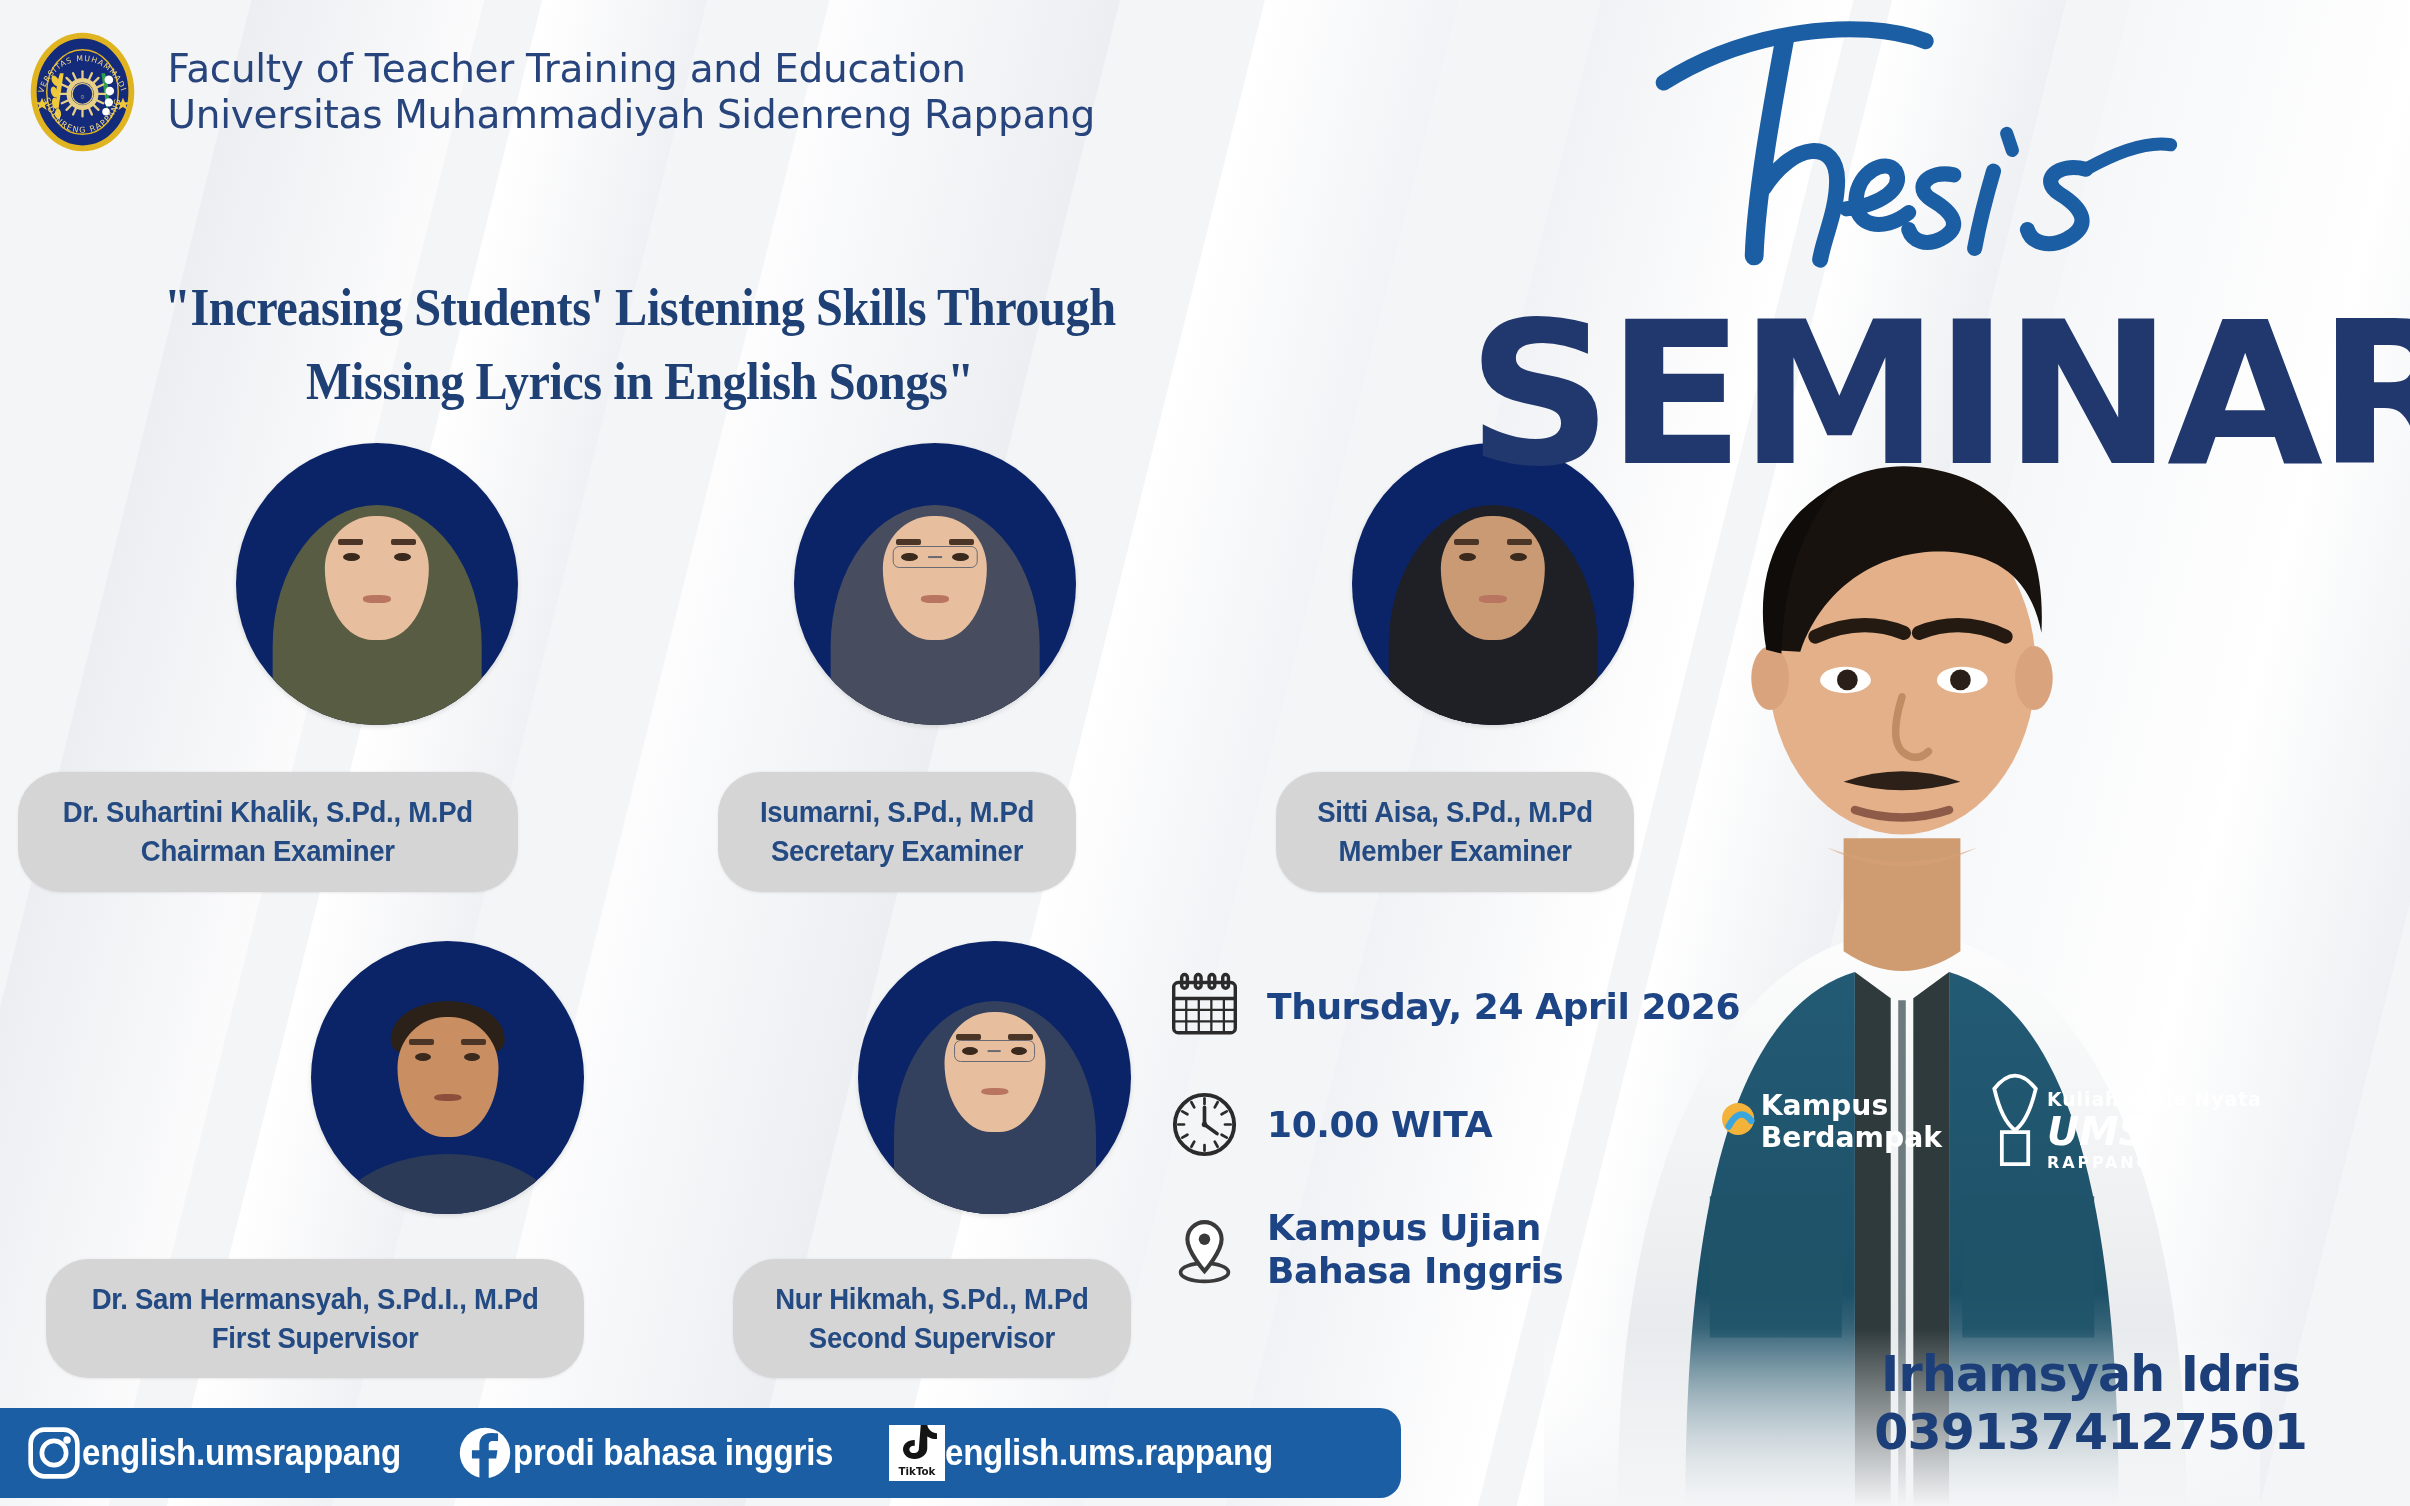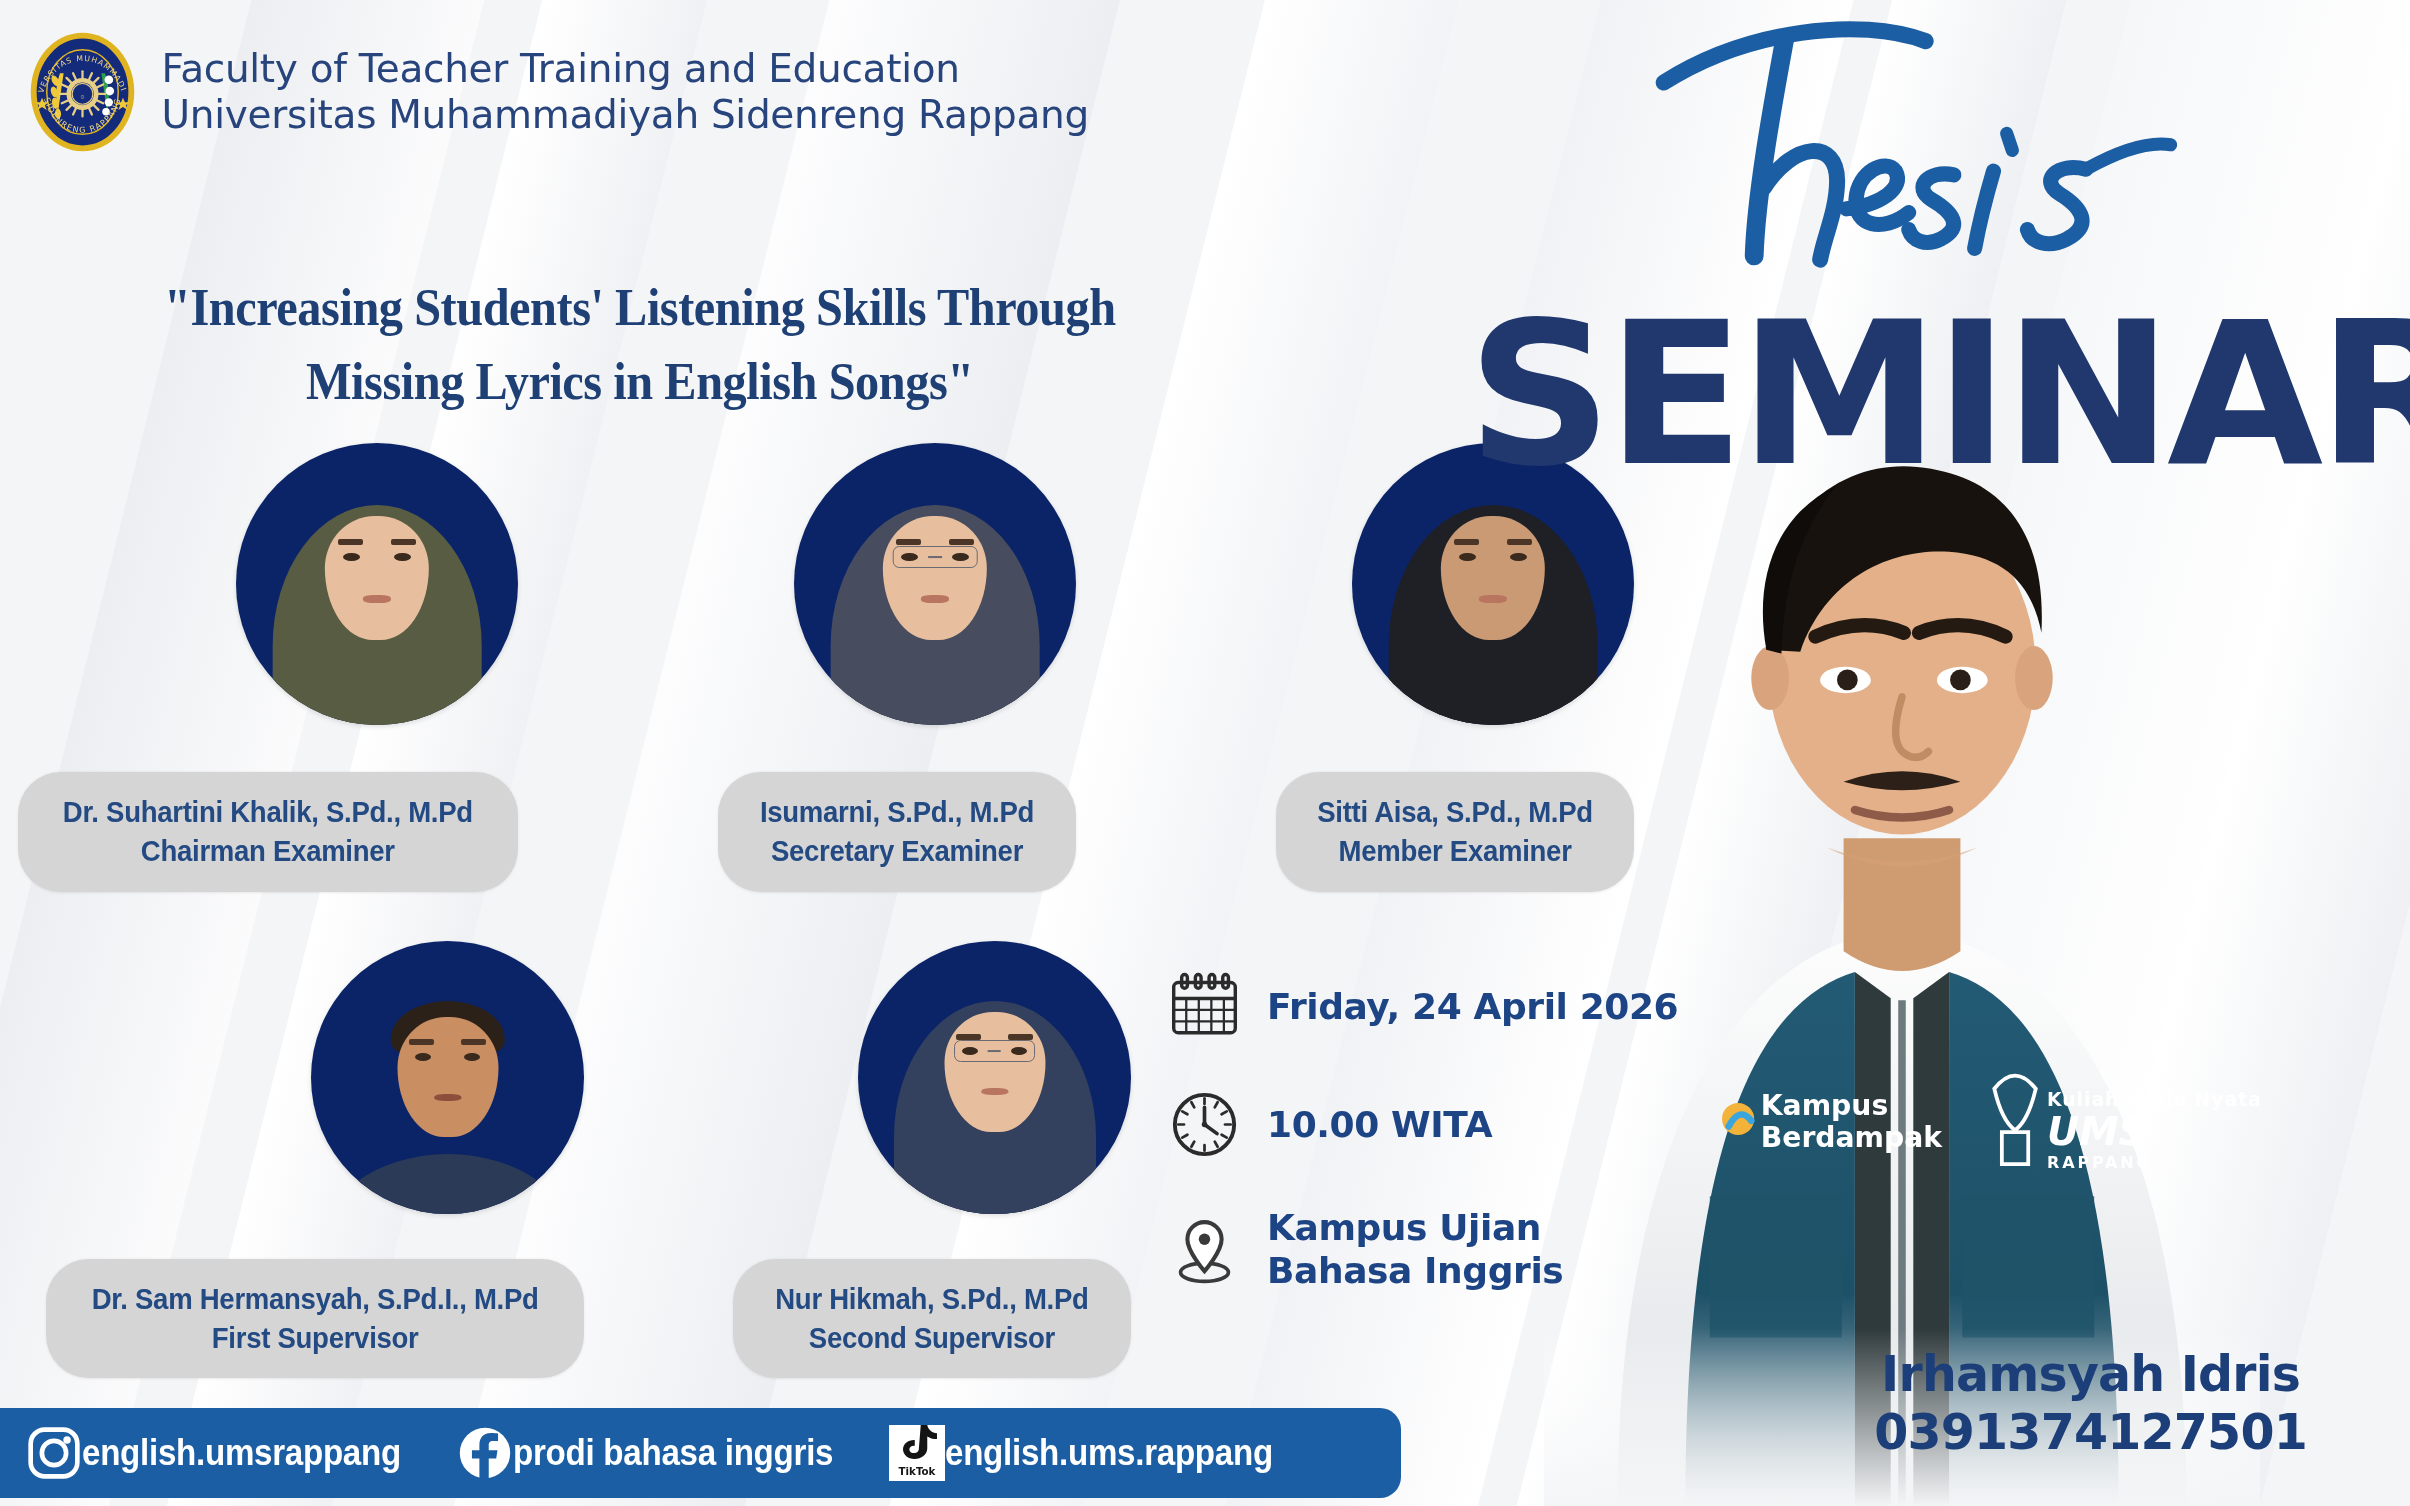--- a/index.html
+++ b/index.html
@@ -21,21 +21,21 @@
   .s5 { left:58%; width:245px; background:linear-gradient(90deg,#f1f2f5,#ffffff); }
   .s6 { left:70%; width:169px; background:linear-gradient(90deg,#ffffff,#eef0f3); }
   .s7 { left:80%; width:301px; background:linear-gradient(90deg,#f6f7f9,#ffffff); }
   .s8 { left:92%; width:207px; background:linear-gradient(90deg,#ffffff,#eef0f3); }
 
   .stage { position:absolute; inset:0; z-index:5; }
 
   
   .header { position:absolute; left:26px; top:28px; display:flex; align-items:center; gap:22.6px; }
   .logo { width:113px; height:128px; position:relative; flex:none; }
-  .faculty { line-height:1.18; }
+  .faculty { line-height:1.18;margin-left:6px; }
   .faculty div {
     font-size:39px; color:#27447c; letter-spacing:-0.3px;
     font-family:"DejaVu Sans", sans-serif; font-weight:400;
   }
 
   
   .title {
     position:absolute; left:66px; top:271px; width:1234px;
     text-align:center; color:#1f4074;
     font-family:"Liberation Serif", serif; font-weight:bold;
@@ -352,21 +352,21 @@
         </g>
         <g fill="none" stroke="#2b2b2b" stroke-width="2">
           <line x1="5" y1="35" x2="59" y2="35"></line>
             <line x1="5" y1="45" x2="59" y2="45"></line>
           <line x1="16" y1="25" x2="16" y2="55"></line>
             <line x1="27" y1="25" x2="27" y2="55"></line>
           <line x1="38" y1="25" x2="38" y2="55"></line>
             <line x1="49" y1="25" x2="49" y2="55"></line>
         </g>
       </svg>
-      <div class="info-txt">Friday, 24 April 2026</div>
+      <div class="info-txt">Thursday, 24 April 2026</div>
     </div>
 
     <div class="info-row">
       <svg class="info-ico" viewBox="0 0 64 64">
         <circle cx="32" cy="32" r="26" fill="none" stroke="#2b2b2b" stroke-width="3.4"></circle>
         <g stroke="#2b2b2b" stroke-width="2.4" stroke-linecap="round">
           <line x1="32" y1="9" x2="32" y2="14"></line>
             <line x1="32" y1="50" x2="32" y2="55"></line>
           <line x1="9" y1="32" x2="14" y2="32"></line>
             <line x1="50" y1="32" x2="55" y2="32"></line>

